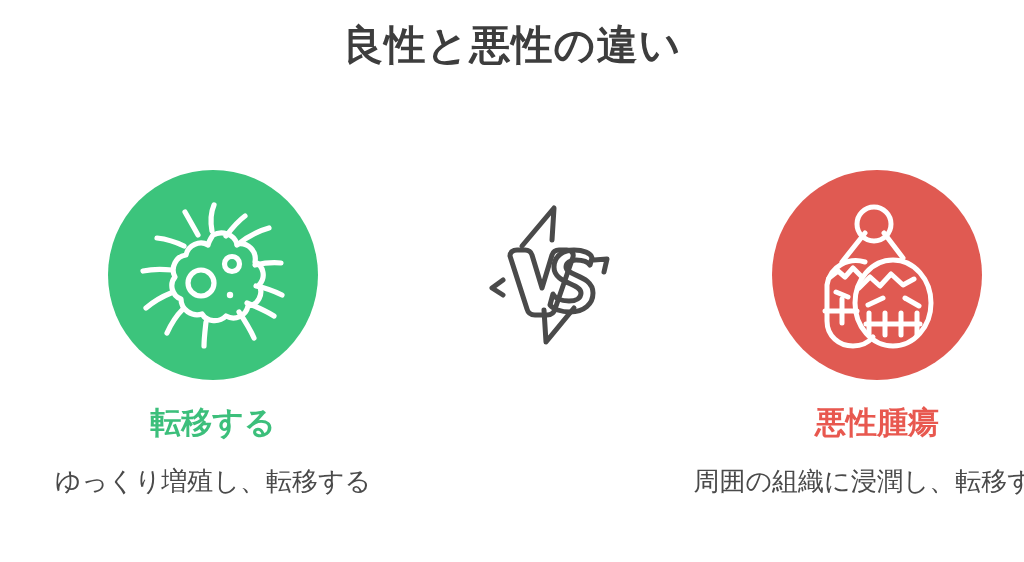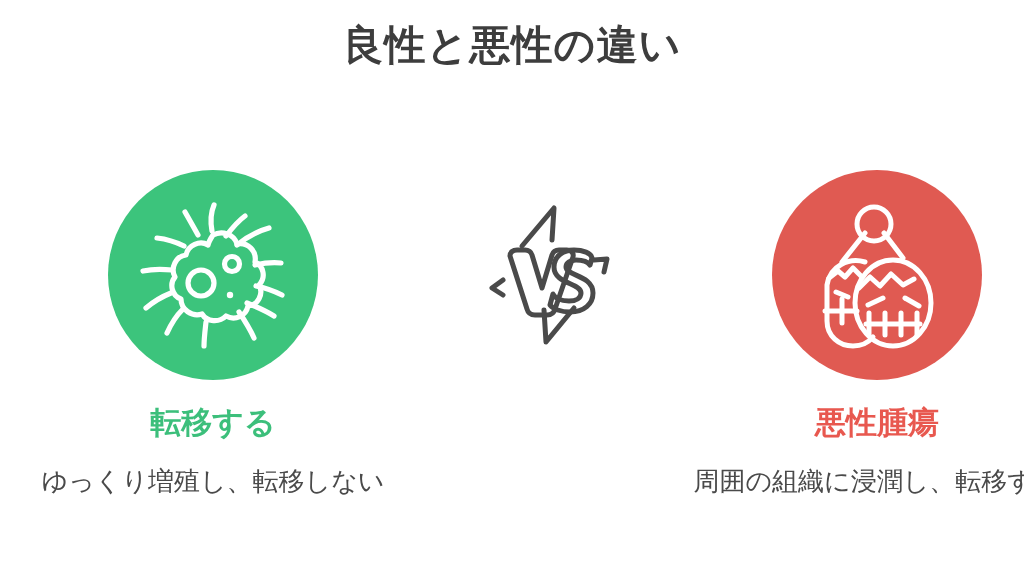--- a/index.html
+++ b/index.html
@@ -146,21 +146,21 @@
             <path d="M68 122 C67 131 66 139 66 146"></path>
             <path d="M101 112 C107 121 112 129 116 138"></path>
             <path d="M109 103 C119 107 128 111 136 116"></path>
           </svg>
         </span>
       </div>
     </div>
 
     <div class="label benign">転移する</div>
 
-    <div class="desc">ゆっくり増殖し、転移しない</div>
+    <div class="desc">ゆっくり増殖し、転移する</div>
   </div>
 
   <div class="vs">
     <span>
       <svg width="140" height="155" viewBox="0 0 140 155" fill="none" stroke="#4a4a4a" stroke-width="5" stroke-linecap="round" stroke-linejoin="round">
 
         <path d="M40 48 L72 10 L70 42"></path>
 
         <path d="M62 112 L64 144 L92 110"></path>
 

